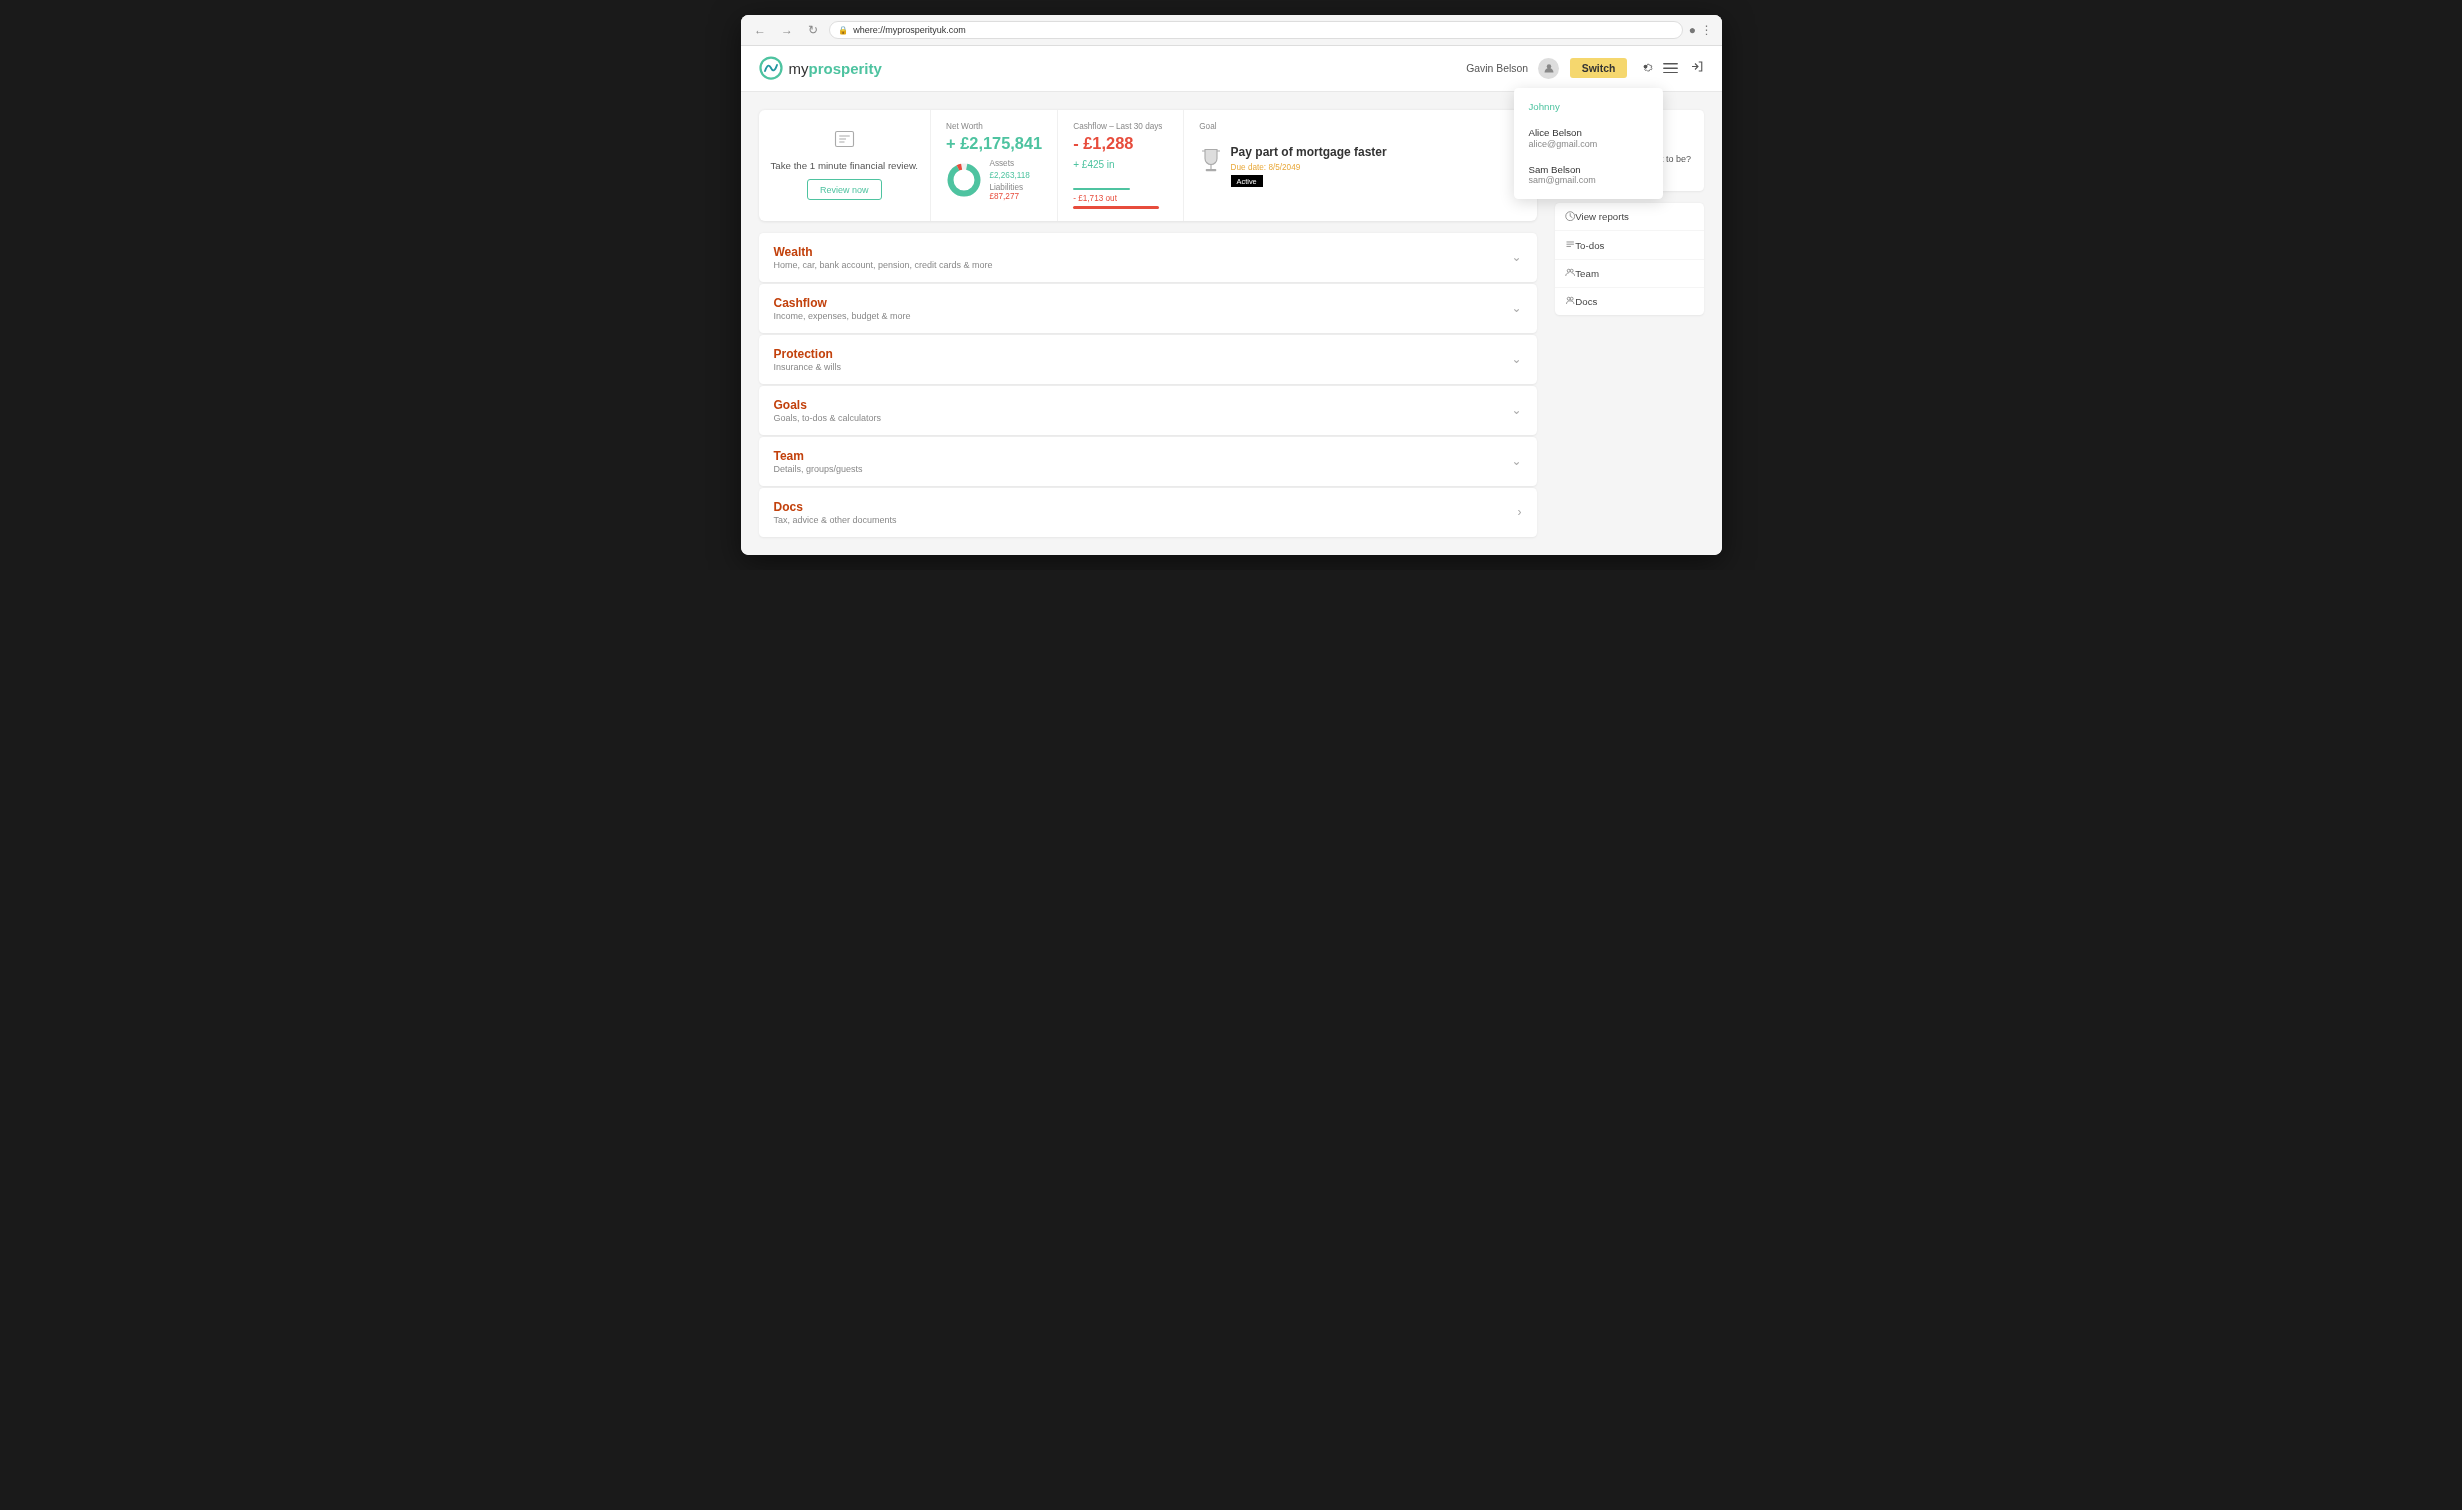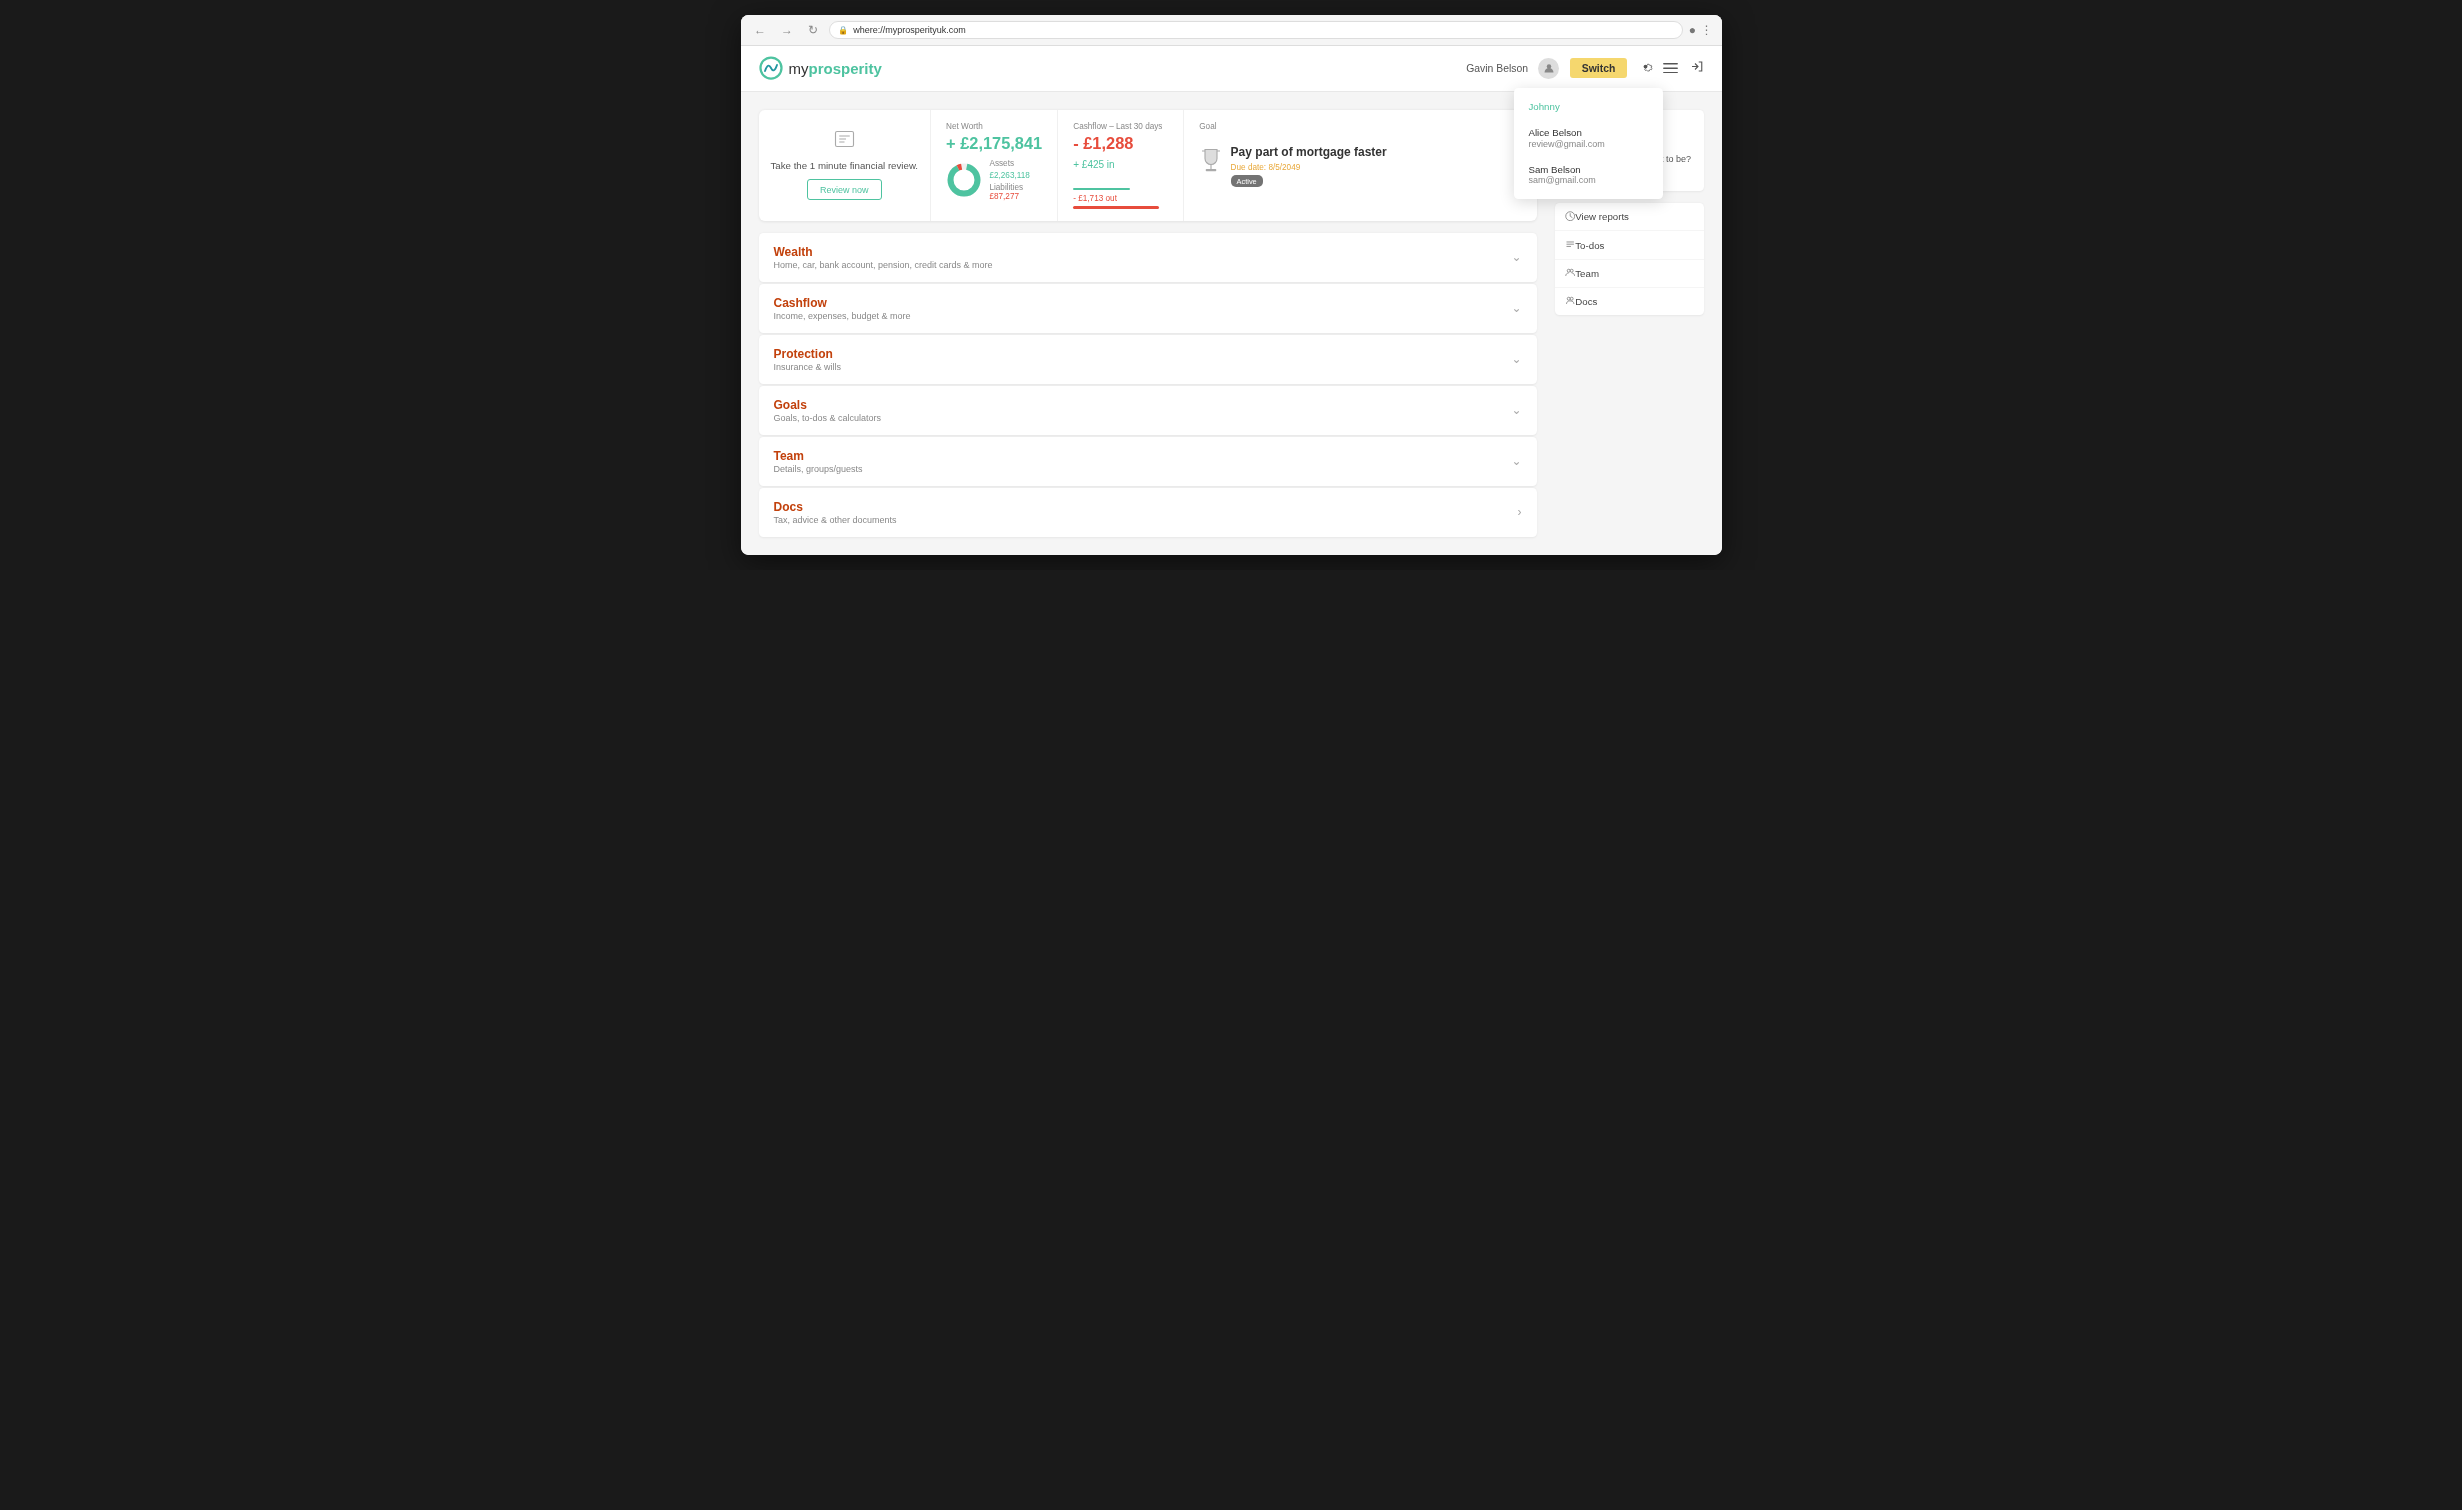--- a/index.html
+++ b/index.html
@@ -309,24 +309,24 @@
       height: 2.2px; background: #e74c3c; width: 90%; border-radius: 1.5px;
     }
 
     .card-goal { min-width: 134px; }
     .goal-content { display: flex; gap: 7.4px; align-items: flex-start; margin-top: 14px; }
     .trophy-icon { font-size: 21px; color: #aaa; margin-top: 3px; }
     .goal-text { }
     .goal-title { font-size: 12px; font-weight: 600; color: #333; line-height: 1.3; }
     .goal-due { font-size: 8.2px; color: #e8a83a; margin-top: 3px; }
     .goal-badge {
-      background: #737373;
+      background: #000000;
       color: white;
       font-size: 7.4px;
-      border-radius: 5px;
+      border-radius: 0;
       padding: 1.5px 6px;
       margin-top: 3px;
       display: inline-block;
     }
 
     
     .section-list { display: flex; flex-direction: column; gap: 1.5px; }
 
     .section-item {
       background: white;
@@ -433,21 +433,21 @@
           </svg>
         </button>
       </div>
 
       <div class="switch-dropdown">
         <div class="dropdown-item active">
           <div class="user-full">Johnny</div>
         </div>
         <div class="dropdown-item">
           <div class="user-full">Alice Belson</div>
-          <div class="user-email">review@gmail.com</div>
+          <div class="user-email">alice@gmail.com</div>
         </div>
         <div class="dropdown-item">
           <div class="user-full">Sam Belson</div>
           <div class="user-email">sam@gmail.com</div>
         </div>
       </div>
     </div>
 
     <div class="main-layout">
       <div class="left-content">

